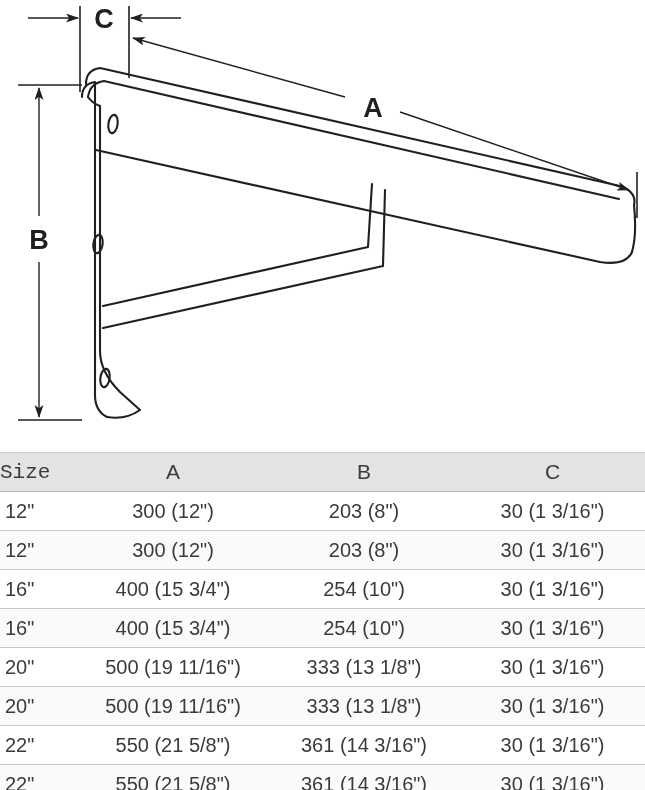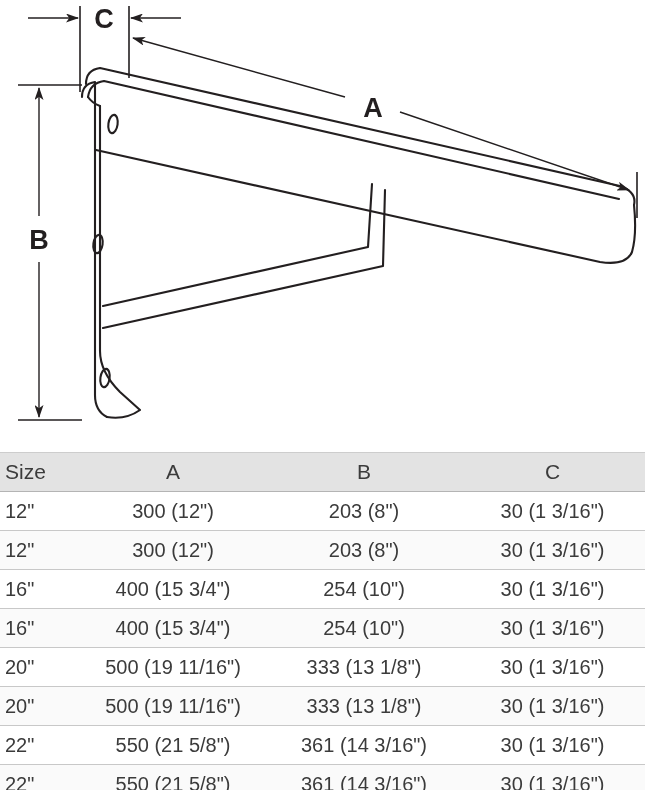--- a/index.html
+++ b/index.html
@@ -58,21 +58,21 @@
     color: #3b3b3b;
     font-weight: normal;
     font-size: 21px;
     height: 38px;
     padding: 0;
     border-bottom: 1px solid #b4b4b4;
     border-top: 1px solid #cdcdcd;
   }
   #spec-table thead th.h-size {
     text-align: left;
-    padding-left: 5px;
+    font-family: Liberation Mono, monospace;
   }
   #spec-table thead th.h-mid {
     text-align: center;
   }
   #spec-table tbody td {
     height: 38px;
     padding: 0;
     color: #3b3b3b;
     border-bottom: 1px solid #c8c8c8;
     white-space: nowrap;

